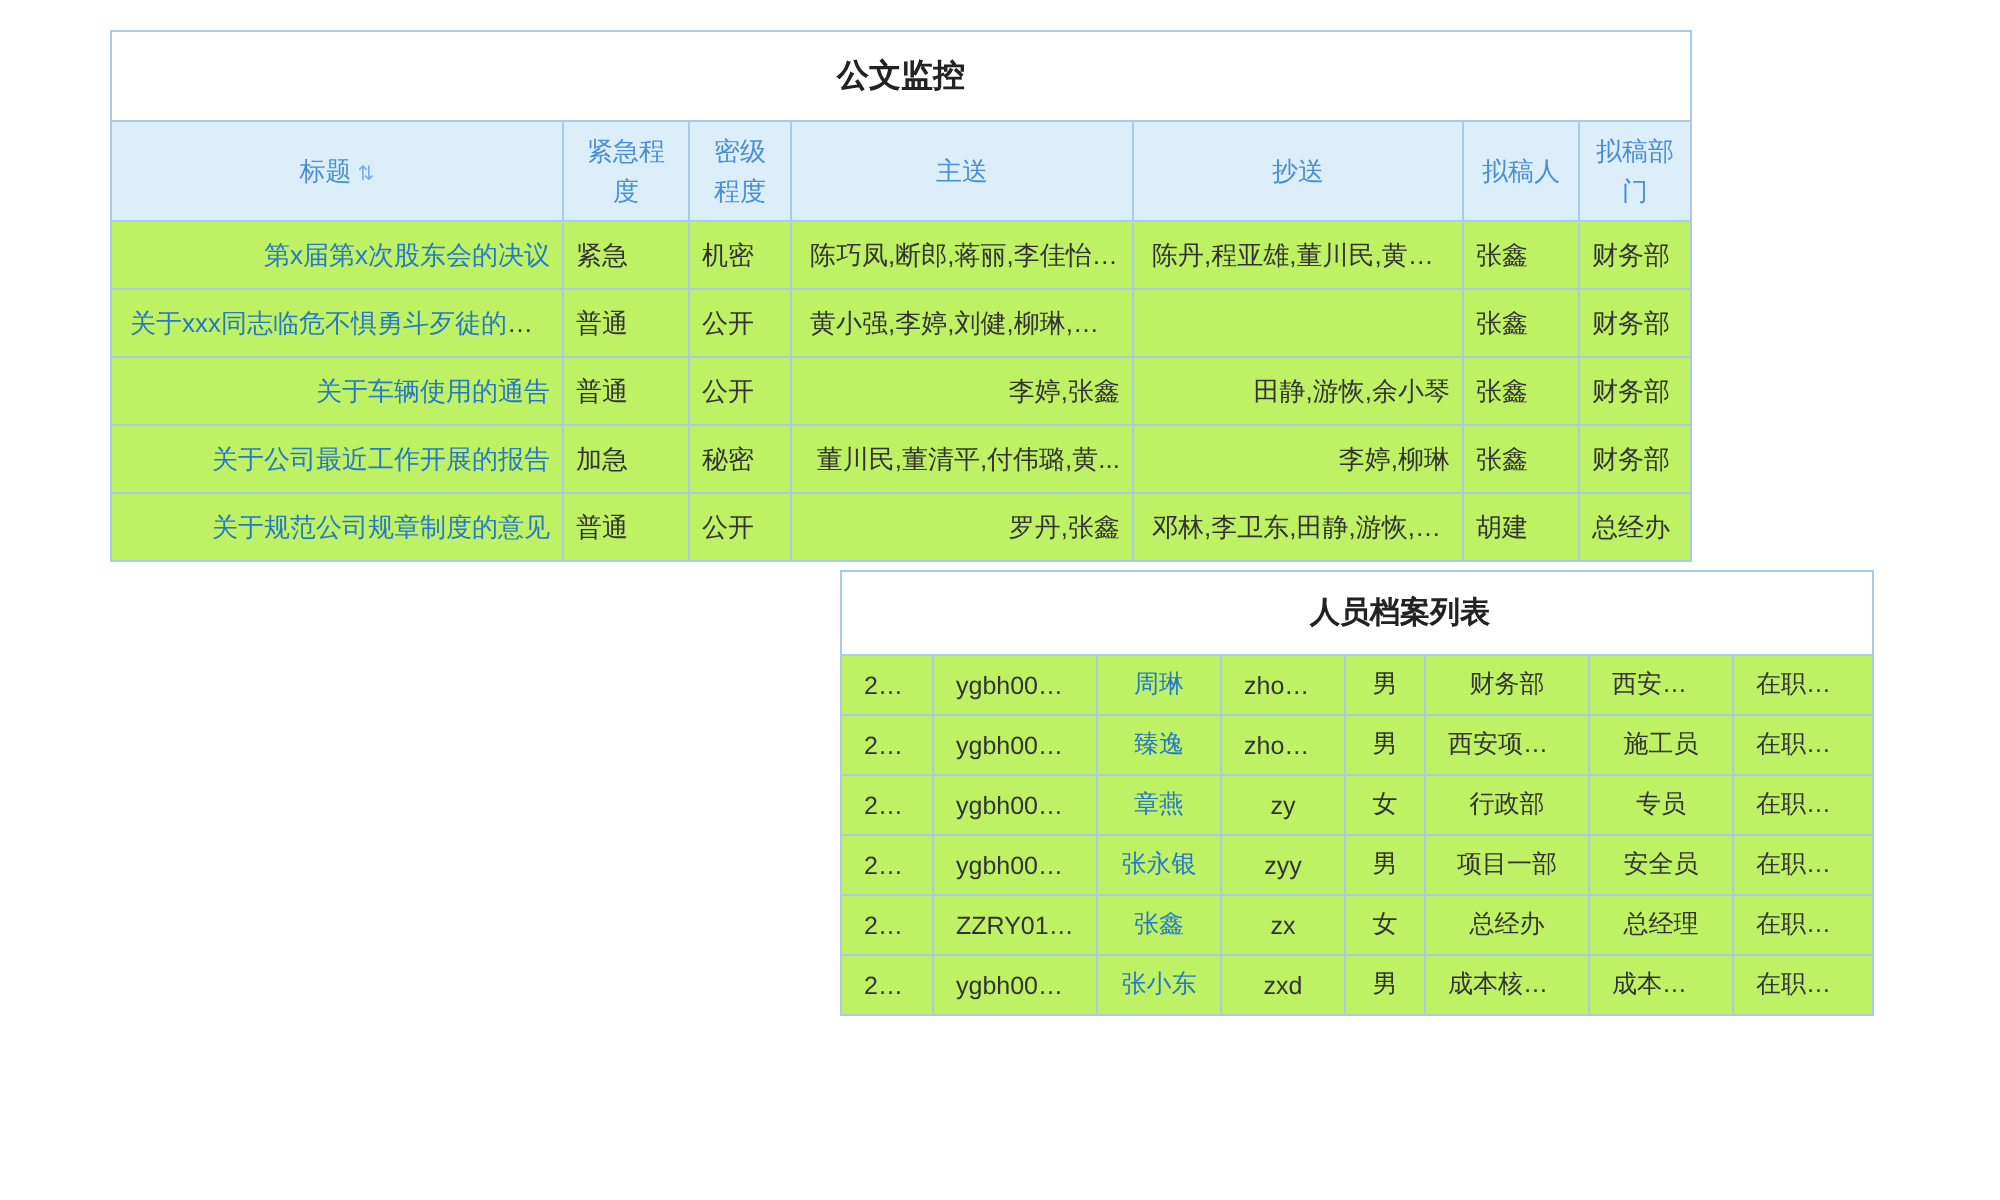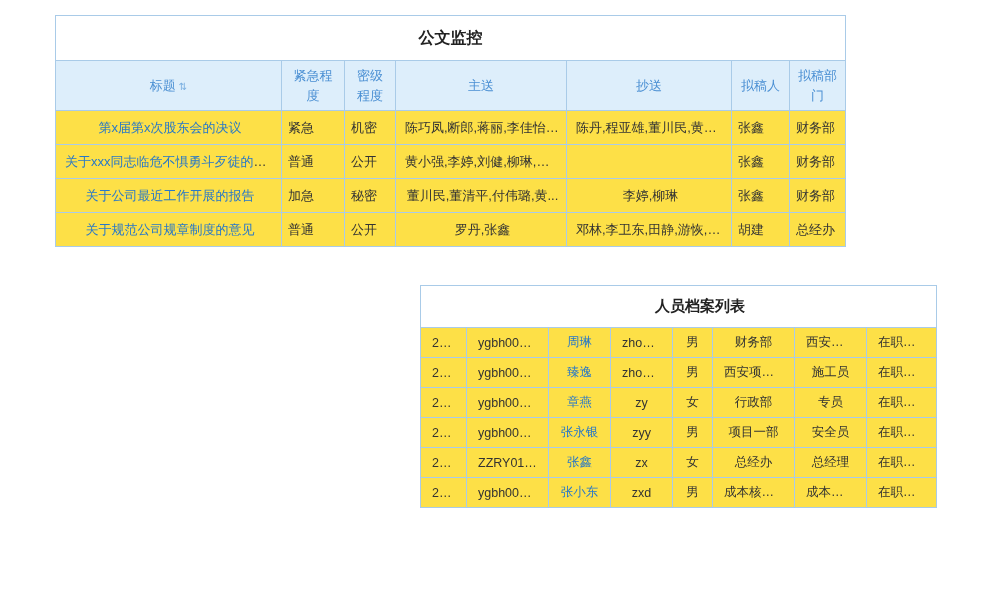--- a/index.html
+++ b/index.html
@@ -1,37 +1,37 @@
 <!DOCTYPE html>
 <html><head>
 <meta charset="utf-8">
 <style>
   * { box-sizing: border-box; }
   html,body { margin:0; padding:0; }
   body {
     width:1000px; height:600px; background:#ffffff; position:relative;
     font-family:"Liberation Sans","DejaVu Sans",sans-serif; color:#333;
   }
-  table { border-collapse:collapse; table-layout:fixed; background:#fde047; }
+  table { border-collapse:collapse; table-layout:fixed; background:#bef264; }
   th,td { border:1px solid #a9cbe8; overflow:hidden; white-space:normal; }
 
   
   #doc-panel { position:absolute; left:55px; top:15px; }
   #doc-table { width:790px; }
   #doc-table .title-row th {
     height:45px; font-size:16px; font-weight:bold; color:#222; text-align:center; background:#fff;
   }
   #doc-table .header-row th {
     height:50px; background:#ddeefb; color:#4a8fd3; font-size:13px; font-weight:normal;
     text-align:center; padding:4px 6px; line-height:1.5;
   }
   #doc-table tbody td {
     height:34px; font-size:13px; color:#333; text-align:left; padding:4px 6px;
   }
-  #doc-table tbody td.al { text-align:center; padding-left:9px;
+  #doc-table tbody td.al { text-align:right; padding-left:9px;
     white-space:nowrap; text-overflow:ellipsis; }
   .doc-link, .person-link { color:#2878c8; cursor:pointer; text-decoration:none; }
 
   
   #person-panel { position:absolute; left:420px; top:285px; }
   #person-table { width:516px; }
   #person-table .title-row th {
     height:42px; font-size:15px; font-weight:bold; color:#222; text-align:center; background:#fff;padding-left:44px;
   }
   #person-table .header-row th {
@@ -87,20 +87,29 @@
   <tr>
     <td class="al"><span class="doc-link">关于xxx同志临危不惧勇斗歹徒的通报</span></td>
     <td>普通</td>
     <td>公开</td>
     <td class="al">黄小强,李婷,刘健,柳琳,宋...</td>
     <td class="al"></td>
     <td>张鑫</td>
     <td>财务部</td>
   </tr>
 
+  <tr>
+    <td class="al"><span class="doc-link">关于车辆使用的通告</span></td>
+    <td>普通</td>
+    <td>公开</td>
+    <td class="al">李婷,张鑫</td>
+    <td class="al">田静,游恢,余小琴</td>
+    <td>张鑫</td>
+    <td>财务部</td>
+  </tr>
 
   <tr>
     <td class="al"><span class="doc-link">关于公司最近工作开展的报告</span></td>
     <td>加急</td>
     <td>秘密</td>
     <td class="al">董川民,董清平,付伟璐,黄...</td>
     <td class="al">李婷,柳琳</td>
     <td>张鑫</td>
     <td>财务部</td>
   </tr>

